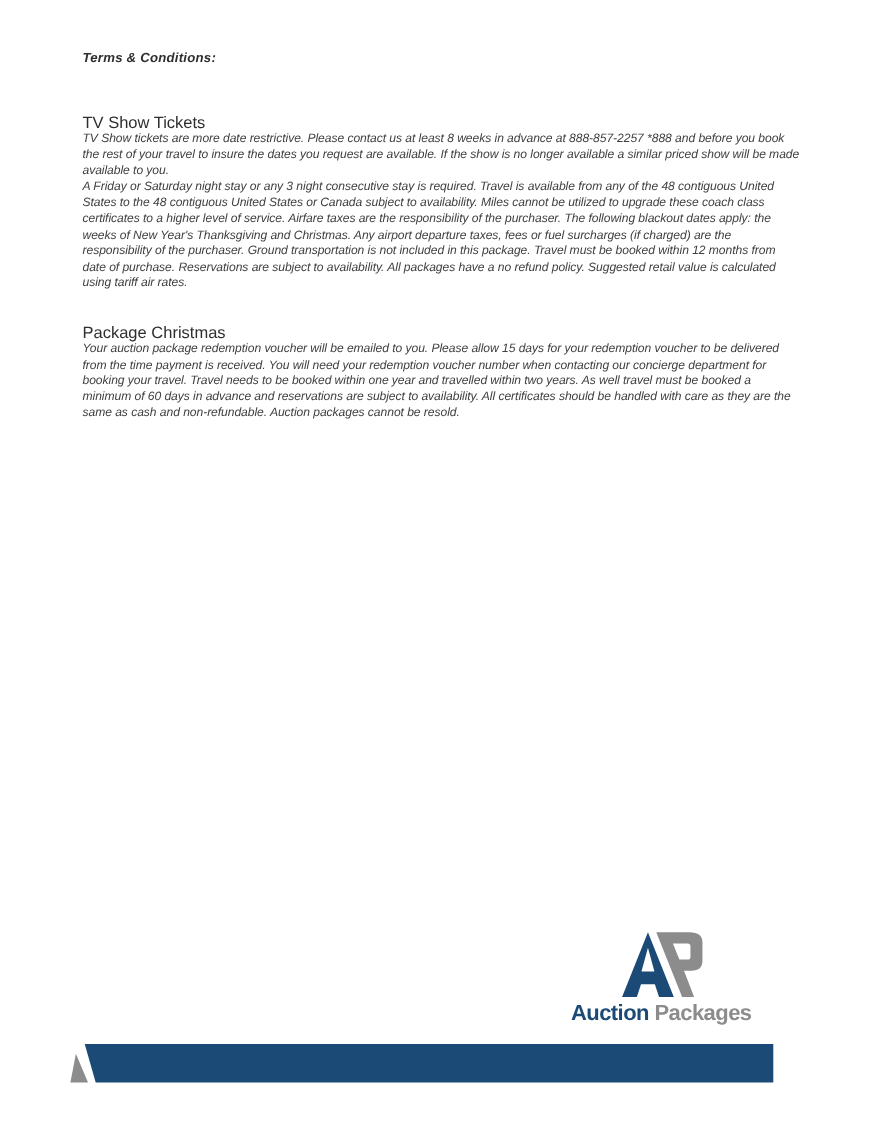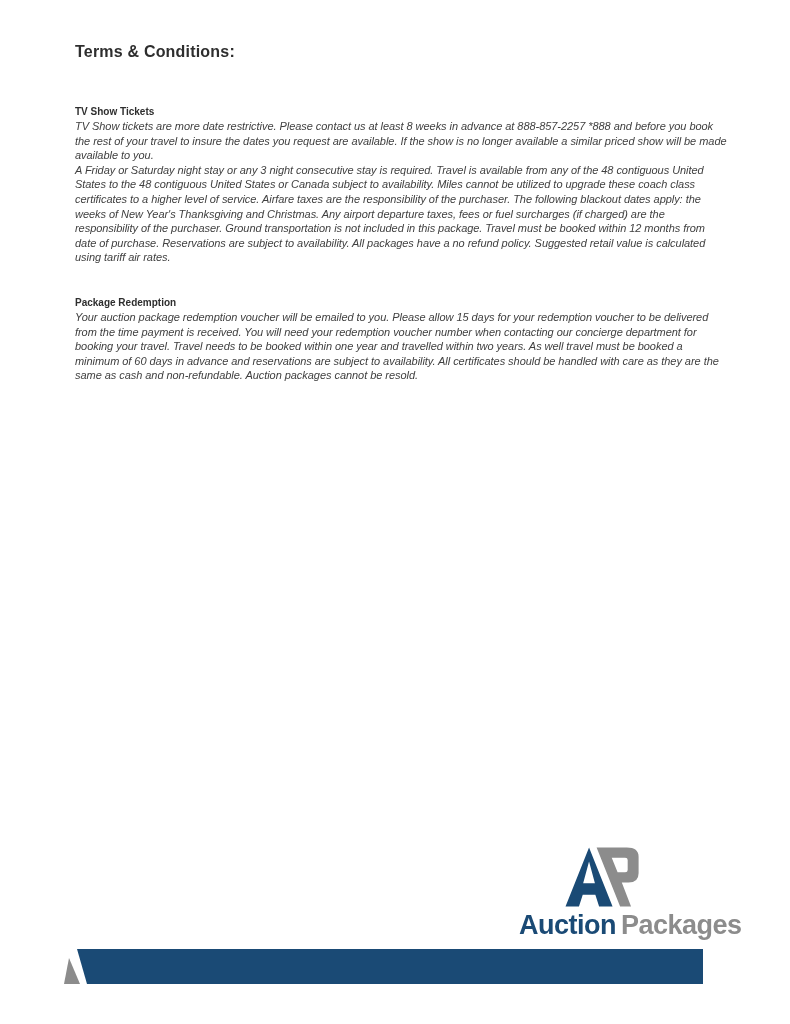--- a/index.html
+++ b/index.html
@@ -18,31 +18,32 @@
     font-family:"Liberation Sans","DejaVu Sans",sans-serif;
     color:var(--body-text);
   }
   .content{
     position:absolute;
     left:75px;top:0;
     width:652px;
   }
   .doc-title{
     margin-top:42px;
-    font-size:16px;
+    font-size:12px;
     line-height:20px;
     font-weight:bold;
     color:var(--heading-text);
     letter-spacing:0.2px;
+    font-style:italic;
   }
   .section{display:block;}
   .section .sec-heading{
-    font-size:10px;
+    font-size:15px;
     line-height:15px;
-    font-weight:bold;
+    font-weight:normal;
     color:var(--heading-text);
   }
   .sec-tv .sec-heading{margin-top:42px;}
   .sec-airfare .sec-heading{margin-top:29px;}
   .sec-redemption .sec-heading{margin-top:30px;}
   .section .sec-body{
     font-size:11px;
     line-height:14.6px;
     color:var(--body-text);
     letter-spacing:-0.05px;
@@ -57,21 +58,21 @@
     position:absolute;
     left:44px;top:0;
     width:84px;height:62px;
   }
   .fill-navy{fill:var(--brand-navy);}
   .fill-gray{fill:var(--brand-gray);}
   .logo-wordmark{
     position:absolute;
     left:0;top:64px;
     width:185px;
-    font-size:27px;
+    font-size:20px;
     font-weight:bold;
     letter-spacing:-0.5px;
     white-space:nowrap;
   }
   .word-auction{color:var(--brand-navy);}
   .word-packages{color:var(--brand-gray);margin-left:5px;}
   .footer-graphic{
     position:absolute;
     left:57px;top:946px;
     width:648px;height:42px;
@@ -88,21 +89,21 @@
     <div class="section sec-tv">
       <div class="sec-heading">TV Show Tickets</div>
       <p class="sec-body">TV Show tickets are more date restrictive. Please contact us at least 8 weeks in advance at 888-857-2257 *888 and before you book the rest of your travel to insure the dates you request are available. If the show is no longer available a similar priced show will be made available to you.</p>
     </div>
 
     <div class="section sec-airfare">
       <p class="sec-body">A Friday or Saturday night stay or any 3 night consecutive stay is required. Travel is available from any of the 48 contiguous United States to the 48 contiguous United States or Canada subject to availability. Miles cannot be utilized to upgrade these coach class certificates to a higher level of service. Airfare taxes are the responsibility of the purchaser. The following blackout dates apply: the weeks of New Year's Thanksgiving and Christmas. Any airport departure taxes, fees or fuel surcharges (if charged) are the responsibility of the purchaser. Ground transportation is not included in this package. Travel must be booked within 12 months from date of purchase. Reservations are subject to availability. All packages have a no refund policy. Suggested retail value is calculated using tariff air rates.</p>
     </div>
 
     <div class="section sec-redemption">
-      <div class="sec-heading">Package Redemption</div>
+      <div class="sec-heading">Package Christmas</div>
       <p class="sec-body">Your auction package redemption voucher will be emailed to you. Please allow 15 days for your redemption voucher to be delivered from the time payment is received. You will need your redemption voucher number when contacting our concierge department for booking your travel. Travel needs to be booked within one year and travelled within two years. As well travel must be booked a minimum of 60 days in advance and reservations are subject to availability. All certificates should be handled with care as they are the same as cash and non-refundable. Auction packages cannot be resold.</p>
     </div>
   </div>
 
   <div class="logo">
     <svg class="logo-monogram" viewBox="0 0 100 80" preserveAspectRatio="none" aria-hidden="true">
 
       <path class="fill-gray" fill-rule="evenodd" d="M40 2 L76 2 Q90 2 90 14 L90 35 Q90 47 78 47 L70 47 L81 78 L68 78 Z
                M58 15 L74 15 Q77 15 77 18 L77 31 Q77 34 74 34 L65 34 Z"></path>
 

